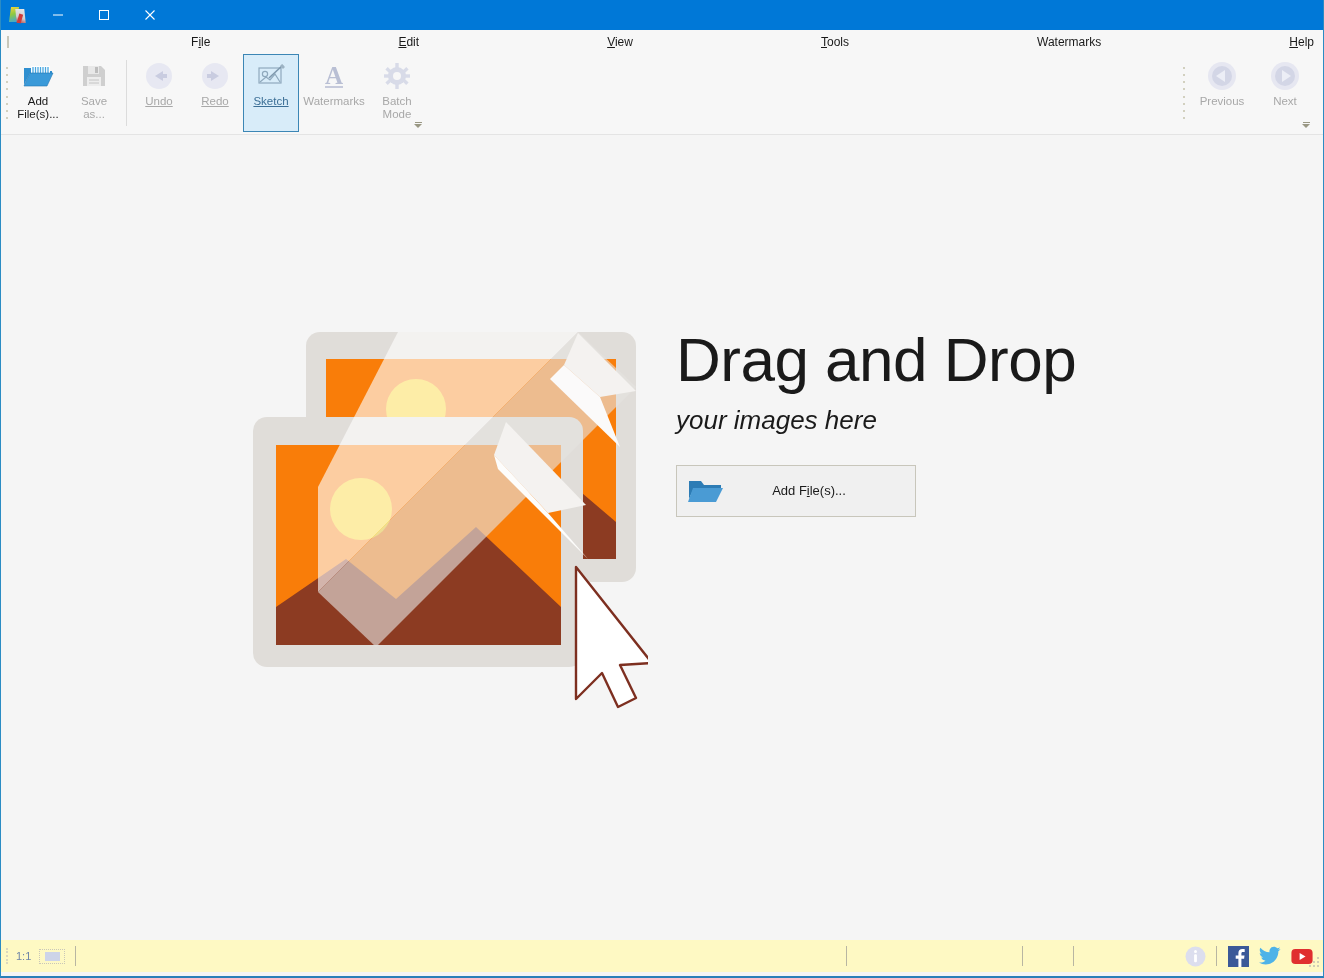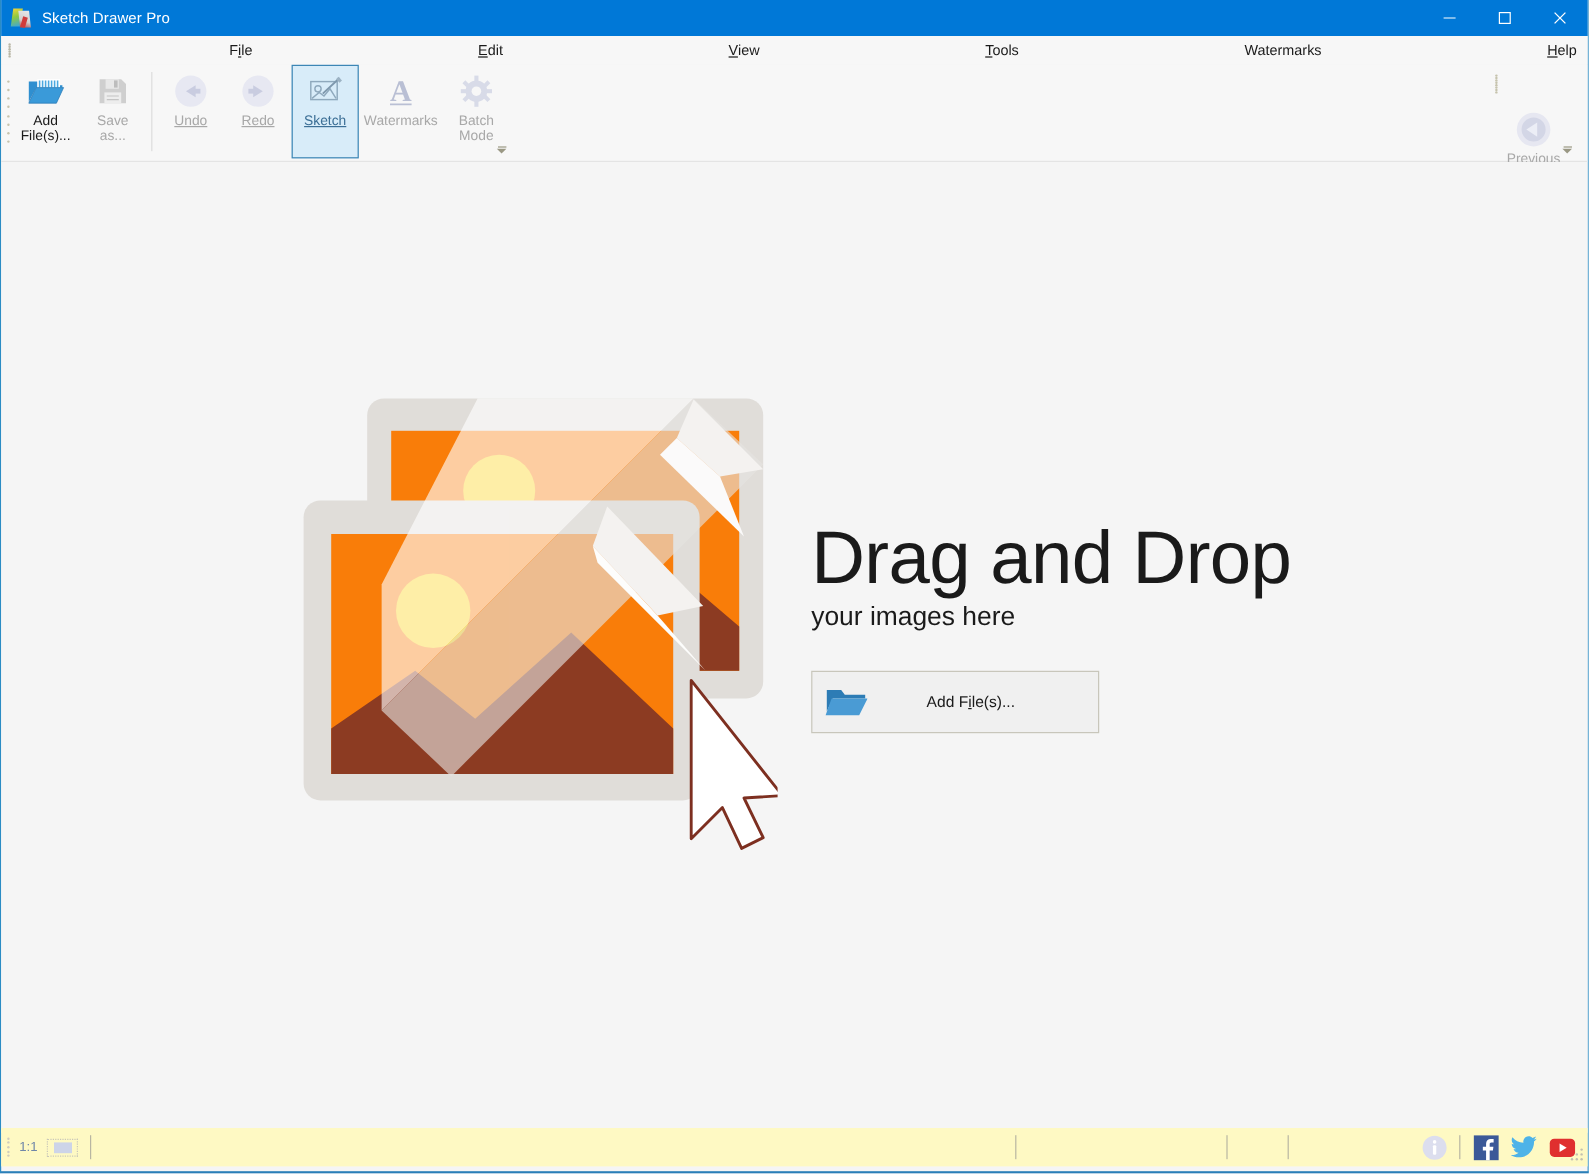--- a/index.html
+++ b/index.html
@@ -111,21 +111,21 @@
     border-bottom: 1px solid #e4e4e4;
   }
   .tb-group {
     position: absolute;
     top: 0;
     height: 78px;
     display: flex;
     align-items: stretch;
   }
   .tb-group.left { left: 2px; }
-  .tb-group.right { right: 10px; flex-direction: column; }
+  .tb-group.right { right: 10px; }
 
   .tb-gripper {
     width: 7px;
     display: flex; flex-direction: column; justify-content: space-evenly;
     align-items: center;
     padding: 8px 0;
     box-sizing: border-box;
   }
   .tb-gripper i {
     display: block;
@@ -195,40 +195,40 @@
   .canvas {
     position: absolute;
     top: 135px; left: 0; right: 0; bottom: 32px;
     background: #f5f5f5;
     display: flex;
     align-items: center;
     justify-content: center;
   }
   .dropzone {
     display: flex;
-    align-items: center;
     gap: 28px;
     transform: translateY(-18px);
   }
   .illo { width: 400px; height: 390px; flex: 0 0 auto; }
   .drop-text { width: 400px; }
   .drop-title {
     font-size: 62px;
     font-weight: 300;
     color: #1a1a1a;
     line-height: 66px;
     letter-spacing: -0.5px;
     white-space: nowrap;
   }
   .drop-sub {
-    font-size: 22px;
+    font-size: 26px;
     font-weight: 300;
     color: #1a1a1a;
     line-height: 30px;
-    margin-top: 0;
+    margin-top: 12px;
+    font-style: italic;
   }
   .addfiles-btn {
     margin-top: 30px;
     width: 240px;
     height: 52px;
     background: #f0f0f0;
     border: 1px solid #c8c6bb;
     display: flex;
     align-items: center;
     box-sizing: border-box;
@@ -304,21 +304,20 @@
 <body>
 
 <div id="app">
 
   <div class="titlebar">
     <div class="title-icon">
       <span class="sh1"></span>
         <span class="sh2"></span>
         <span class="sh3"></span>
     </div>
-    <div class="title-text">Sketch Drawer Pro</div>
     <div class="winbtns">
       <div class="winbtn">
         <svg width="12" height="12" viewBox="0 0 12 12">
             <line x1="1" y1="6" x2="11" y2="6" stroke="#ffffff" stroke-width="1"></line>
           </svg>
       </div>
       <div class="winbtn">
         <svg width="12" height="12" viewBox="0 0 12 12">
             <rect x="1.5" y="1.5" width="9" height="9" fill="none" stroke="#ffffff" stroke-width="1"></rect>
           </svg>

